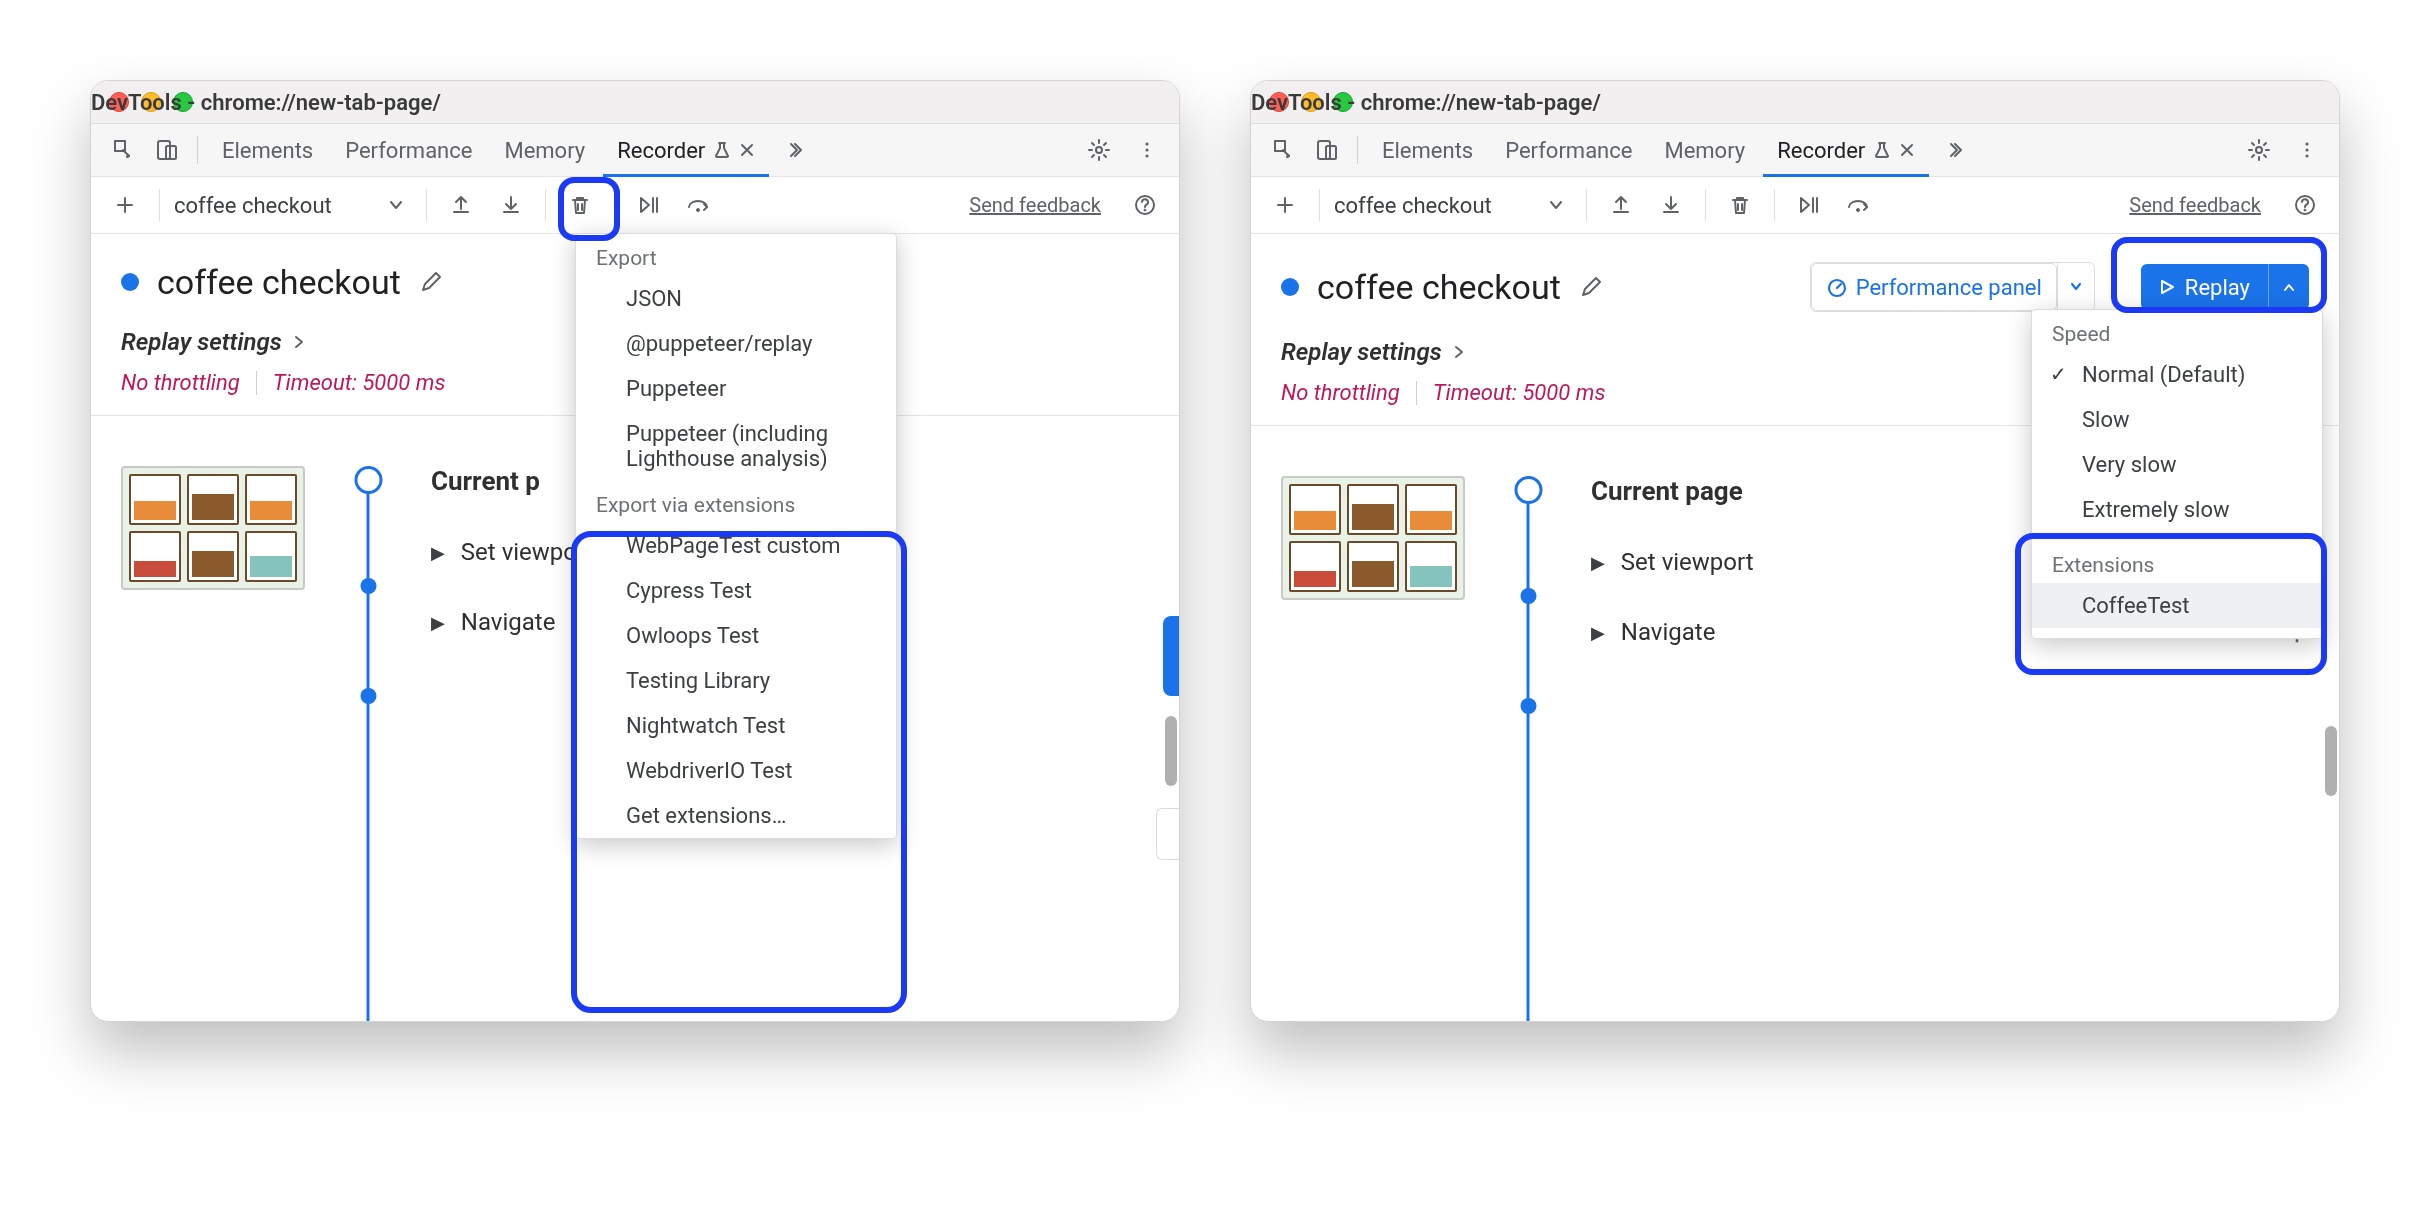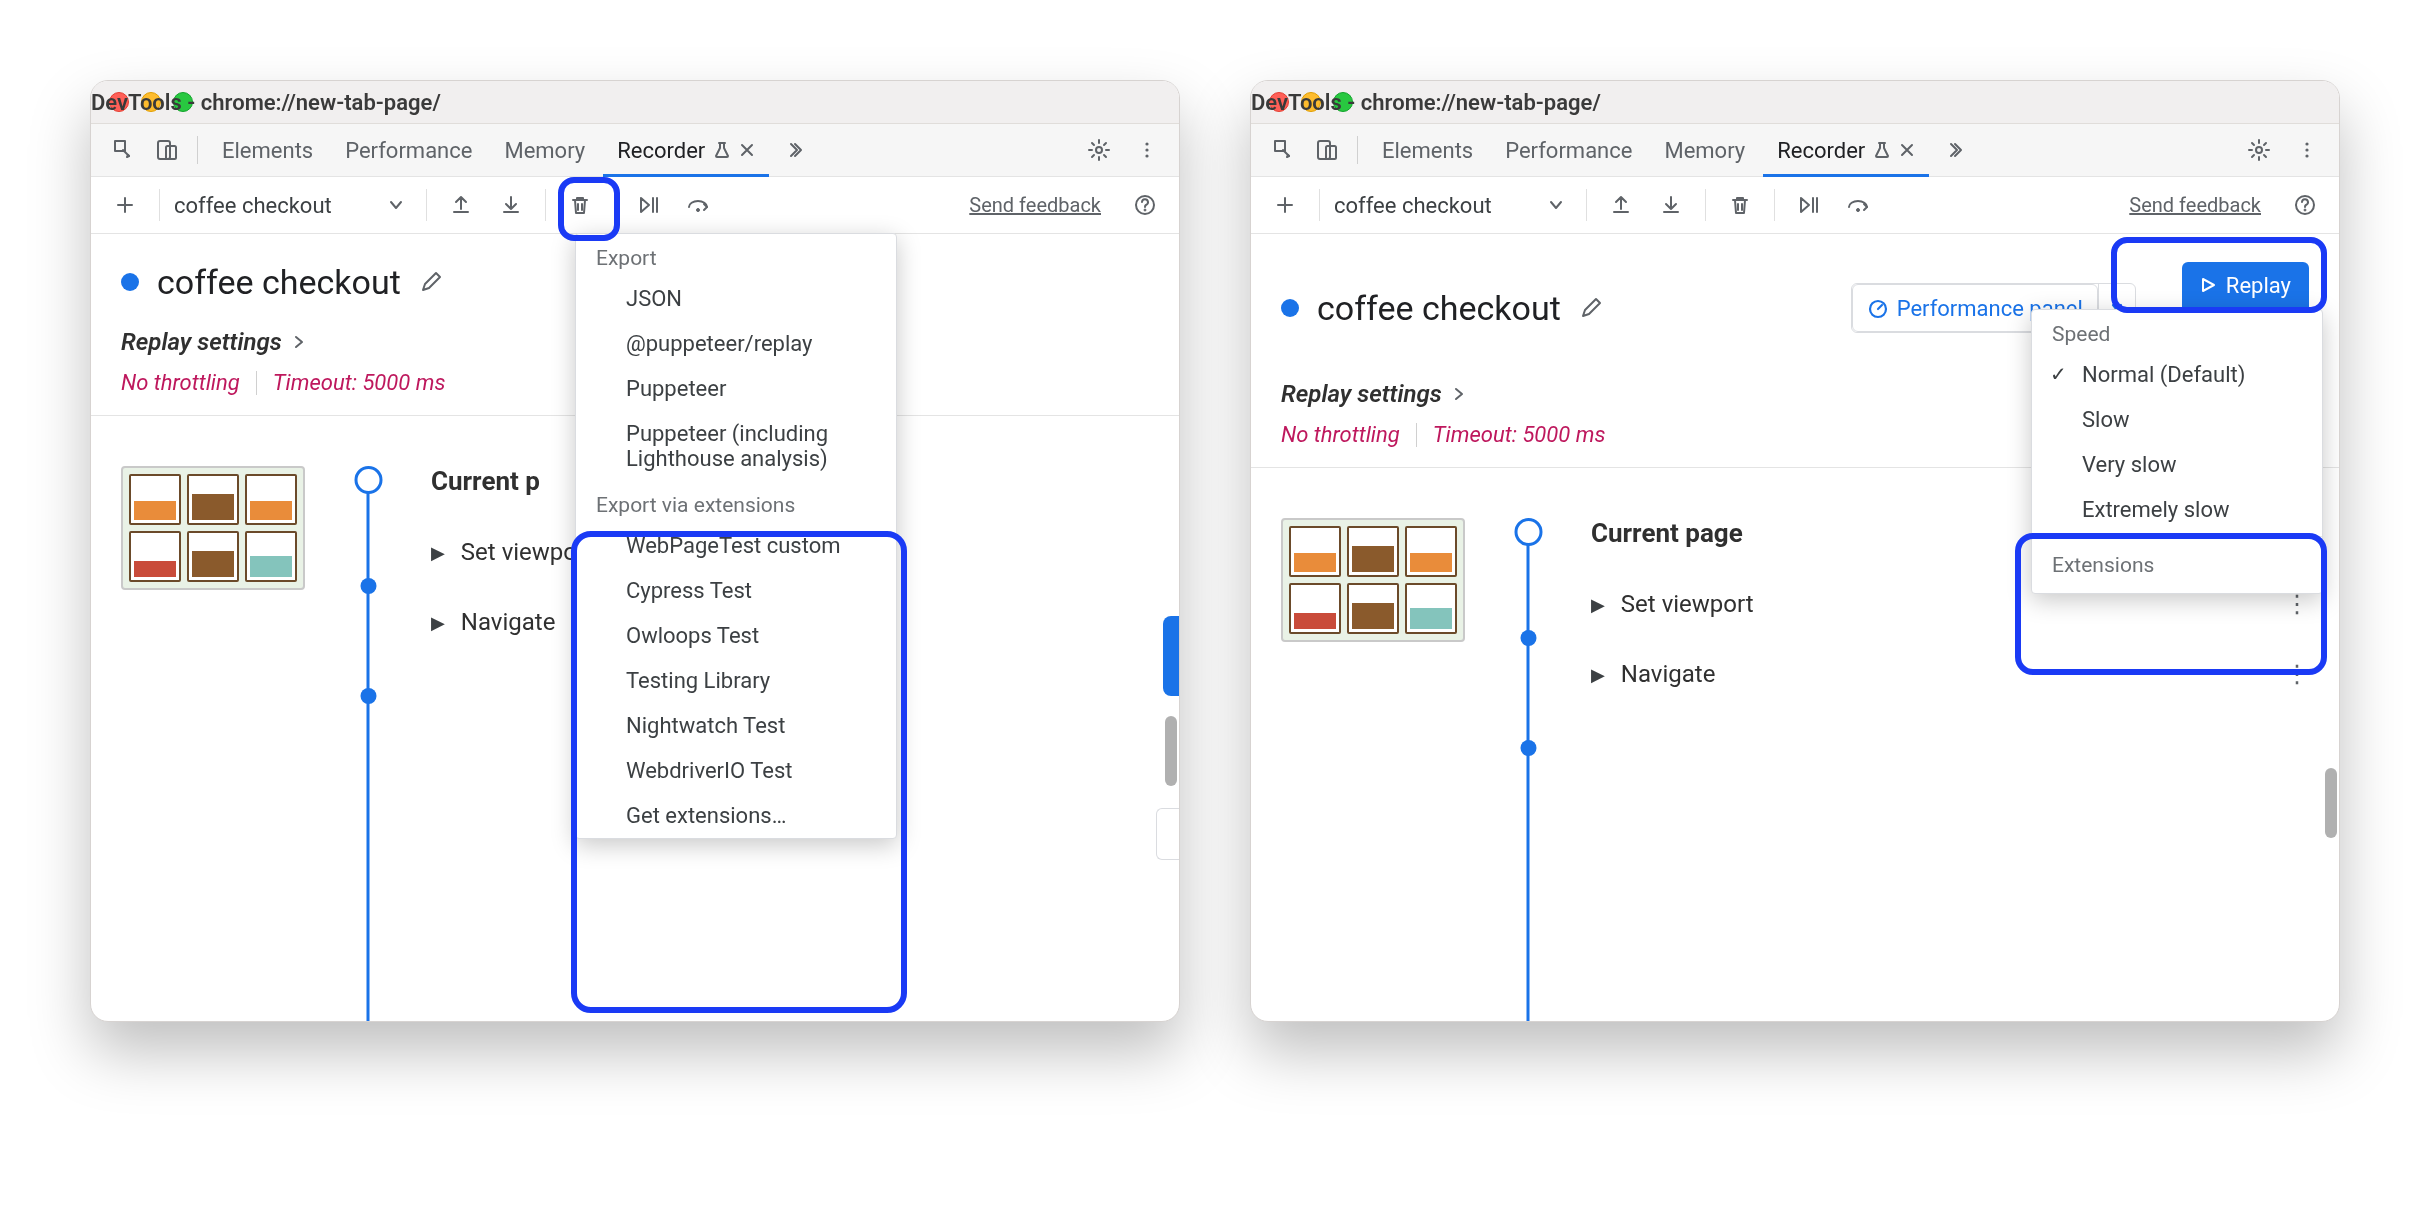--- a/index.html
+++ b/index.html
@@ -54,21 +54,21 @@
   .rtoolbar .help{margin-left:14px;}
   
   .rec-title{display:flex;align-items:center;gap:18px;padding:28px 30px 20px;border-bottom:none;}
   .rec-title .dot{width:18px;height:18px;border-radius:50%;background:var(--devtools-blue);}
   .rec-title h1{font-size:34px;font-weight:400;margin:0;color:#202124;}
   .rec-title .edit{color:#5f6368;}
   .rec-title .spacer{flex:1;}
   .perf-btn{display:flex;align-items:center;gap:8px;color:var(--devtools-blue);border:1px solid #dadce0;border-radius:6px;height:46px;padding:0 14px;font-size:22px;}
   .perf-caret{border-left:1px solid #dadce0;height:46px;width:36px;display:flex;align-items:center;justify-content:center;color:var(--devtools-blue);}
   .perf-wrap{display:flex;border:1px solid #dadce0;border-radius:6px;overflow:hidden;}
-  .replay-wrap{display:flex;border-radius:6px;overflow:hidden;background:var(--devtools-blue);color:#fff;flex-direction:column;}
+  .replay-wrap{display:flex;border-radius:6px;overflow:hidden;background:var(--devtools-blue);color:#fff;}
   .replay-btn{display:flex;align-items:center;gap:10px;padding:0 18px;height:46px;font-size:22px;}
   .replay-caret{width:40px;height:46px;display:flex;align-items:center;justify-content:center;border-left:1px solid rgba(255,255,255,0.35);}
   
   .settings{padding:6px 30px 20px;border-bottom:1px solid var(--divider);font-style:italic;}
   .settings-row1{font-size:24px;font-weight:600;display:flex;align-items:center;gap:10px;margin-bottom:14px;}
   .settings-row2{font-size:22px;color:#be185d;display:flex;align-items:center;gap:16px;}
   .settings-row2 .vsep{width:1px;height:24px;background:#d0d0d0;}
   
   .timeline-area{position:relative;flex:1;overflow:hidden;}
   .timeline{padding:50px 30px 0;display:flex;gap:50px;position:relative;height:100%;}
@@ -537,20 +537,21 @@
   </div>
 
   <div class="menu" style="right:16px;top:228px;width:290px;">
     <div class="section-title">Speed</div>
     <div class="item checked">Normal (Default)</div>
     <div class="item">Slow</div>
     <div class="item">Very slow</div>
     <div class="item">Extremely slow</div>
     <div class="divider"></div>
     <div class="section-title">Extensions</div>
+    <div class="item hover">CoffeeTest</div>
     <div style="height:10px;"></div>
   </div>
 
   <div class="ring" style="right:12px;top:156px;width:204px;height:64px;border-radius:16px;"></div>
   <div class="ring" style="right:12px;top:452px;width:300px;height:130px;border-radius:18px;"></div>
 </div>
 
 </div>
 </div>
 

